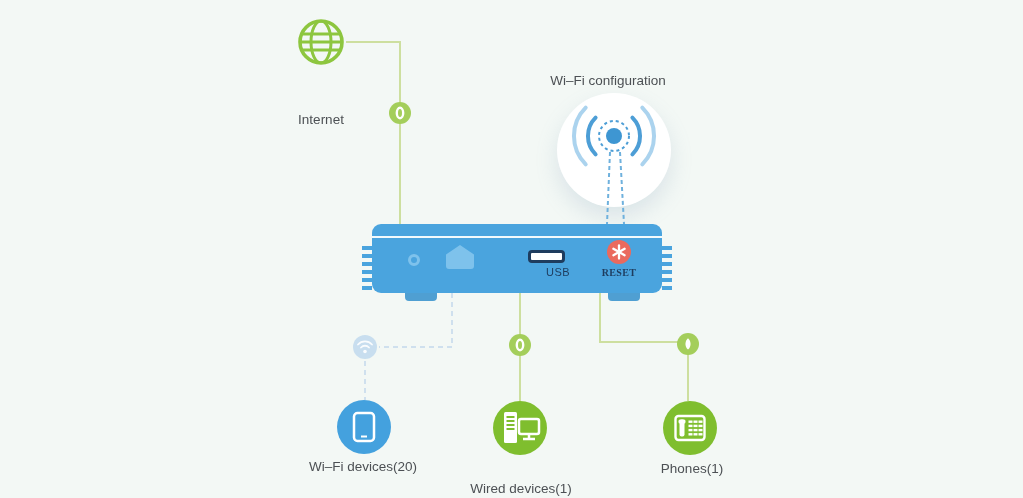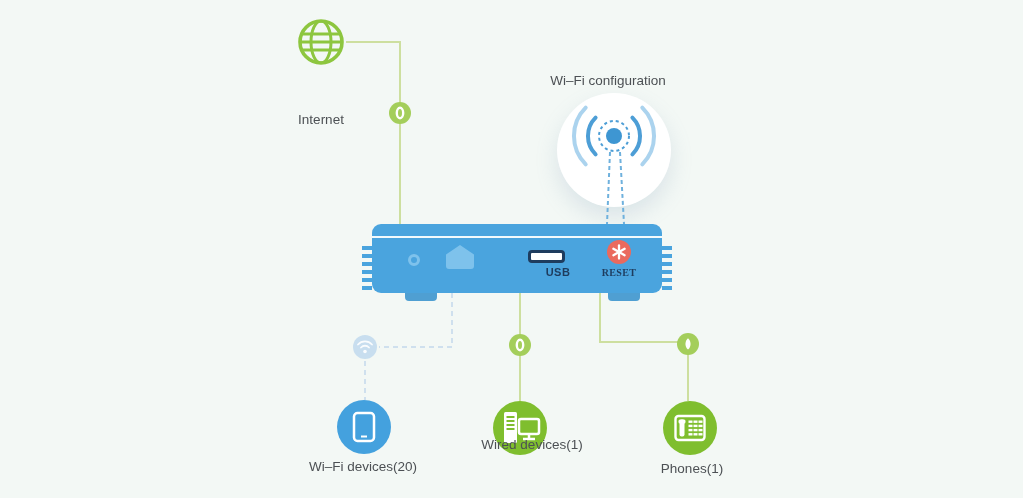--- a/index.html
+++ b/index.html
@@ -16,21 +16,21 @@
   .vent{position:absolute;top:22px;width:10px;height:44px;
     background:repeating-linear-gradient(to bottom,#4aa4de 0px,#4aa4de 4px,rgba(0,0,0,0) 4px,rgba(0,0,0,0) 8px);}
   .vent.left{left:-10px;} .vent.right{right:-10px;}
   .foot{position:absolute;top:69px;width:32px;height:8px;background:#4f9fd2;border-radius:0 0 4px 4px;}
   .power-led{position:absolute;left:36px;top:30px;width:12px;height:12px;border:3px solid #7ec2ec;border-radius:50%;box-sizing:border-box;}
   .home-ico{position:absolute;left:74px;top:21px;width:28px;height:24px;background:#7ec2ec;
     clip-path:polygon(50% 0,100% 40%,100% 100%,0 100%,0 40%);border-radius:3px;}
   .usb-port{position:absolute;left:156px;top:26px;width:37px;height:13px;background:#ffffff;
     border:3px solid #1e3c5e;border-radius:4px;box-sizing:border-box;}
   .usb-label{position:absolute;left:174px;top:42px;transform:translateX(-50%);
-    color:#1e3c5e;font-size:11px;font-weight:bold;letter-spacing:.5px;padding-left:24px;}
+    color:#1e3c5e;font-size:11px;font-weight:normal;letter-spacing:.5px;padding-left:24px;}
   .reset-btn{position:absolute;left:235px;top:16px;width:24px;height:24px;border-radius:50%;background:#ea6a5e;}
   .reset-label{position:absolute;left:247px;top:43px;transform:translateX(-50%);
     color:#1e3c5e;font-size:10px;font-weight:bold;letter-spacing:.3px;font-family:Liberation Serif, serif;}
   
   .badge{position:absolute;width:22px;height:22px;margin-left:-11px;margin-top:-11px;border-radius:50%;
     background:#a4ce5b;display:flex;align-items:center;justify-content:center;}
   
   .dev-circle{position:absolute;width:54px;height:54px;margin-left:-27px;margin-top:-27px;border-radius:50%;
     display:flex;align-items:center;justify-content:center;}
   .dev-blue{background:#44a1de;}
@@ -149,21 +149,21 @@
       <rect x="-16" y="-16" width="13" height="31" rx="1.5" fill="#ffffff"></rect>
       <line x1="-13.5" y1="-11" x2="-5.5" y2="-11" stroke="#7fbe2e" stroke-width="2"></line>
       <line x1="-13.5" y1="-7" x2="-5.5" y2="-7" stroke="#7fbe2e" stroke-width="2"></line>
       <line x1="-13.5" y1="-3" x2="-5.5" y2="-3" stroke="#7fbe2e" stroke-width="2"></line>
       <line x1="-13.5" y1="1" x2="-5.5" y2="1" stroke="#7fbe2e" stroke-width="2"></line>
       <rect x="-1" y="-9" width="20" height="15" rx="2" fill="none" stroke="#ffffff" stroke-width="2.5"></rect>
       <line x1="9" y1="6" x2="9" y2="10" stroke="#ffffff" stroke-width="2.5"></line>
       <line x1="3" y1="11" x2="15" y2="11" stroke="#ffffff" stroke-width="2.5"></line>
     </svg>
   </div>
-  <div class="label" style="left:521px;top:437px;margin-left:11px;">Wired devices(1)</div>
+  <div class="label" style="left:521px;top:481px;">Wired devices(1)</div>
 
   <div class="dev-circle dev-green" style="left:690px;top:428px;">
     <svg width="40" height="36" viewBox="-20 -18 40 36">
       <rect x="-14.5" y="-12" width="29" height="24" rx="3" fill="none" stroke="#ffffff" stroke-width="2.4"></rect>
       <rect x="-10.5" y="-8.5" width="5" height="17" rx="2" fill="#ffffff"></rect>
       <rect x="-11.5" y="-8.5" width="7" height="4" rx="1.5" fill="#ffffff"></rect>
       <rect x="-1.5" y="-7.5" width="4" height="2.4" fill="#ffffff"></rect>
       <rect x="3.5" y="-7.5" width="4" height="2.4" fill="#ffffff"></rect>
       <rect x="8.5" y="-7.5" width="4" height="2.4" fill="#ffffff"></rect>
       <rect x="-1.5" y="-3.3" width="4" height="2.4" fill="#ffffff"></rect>

